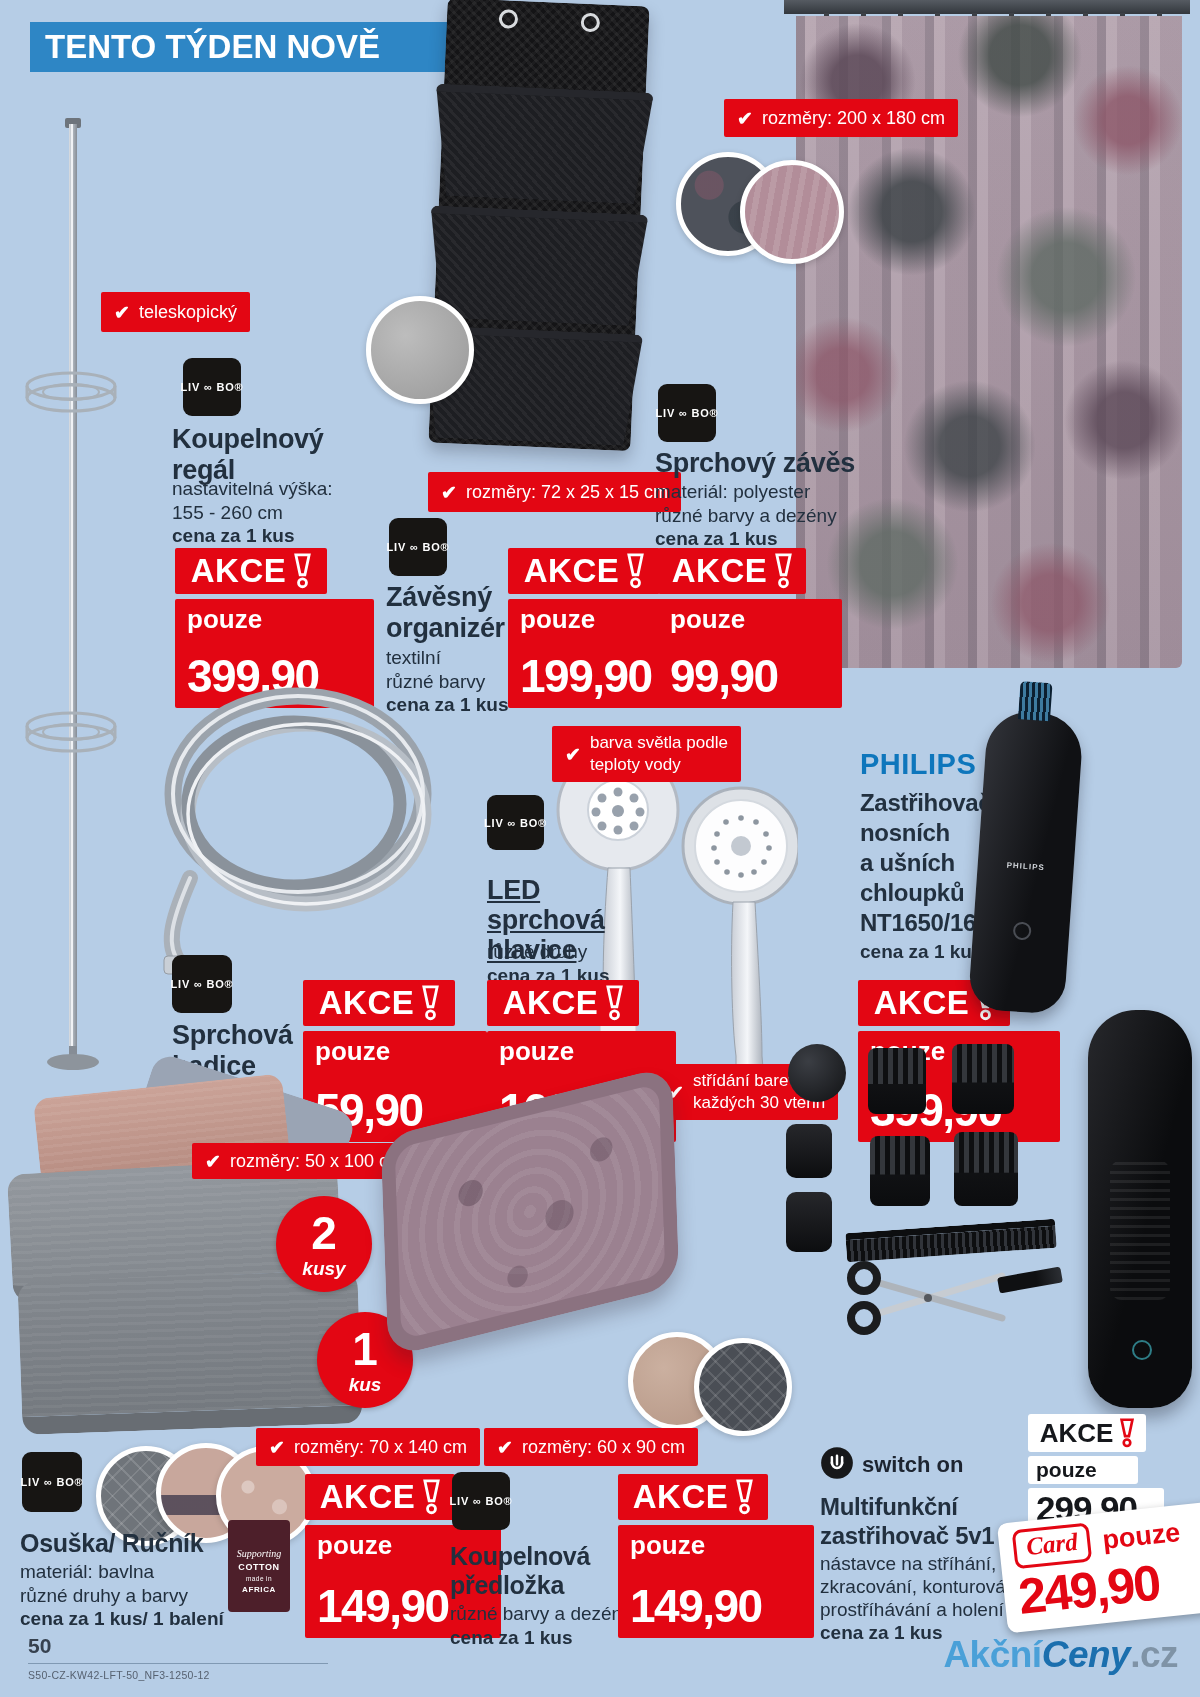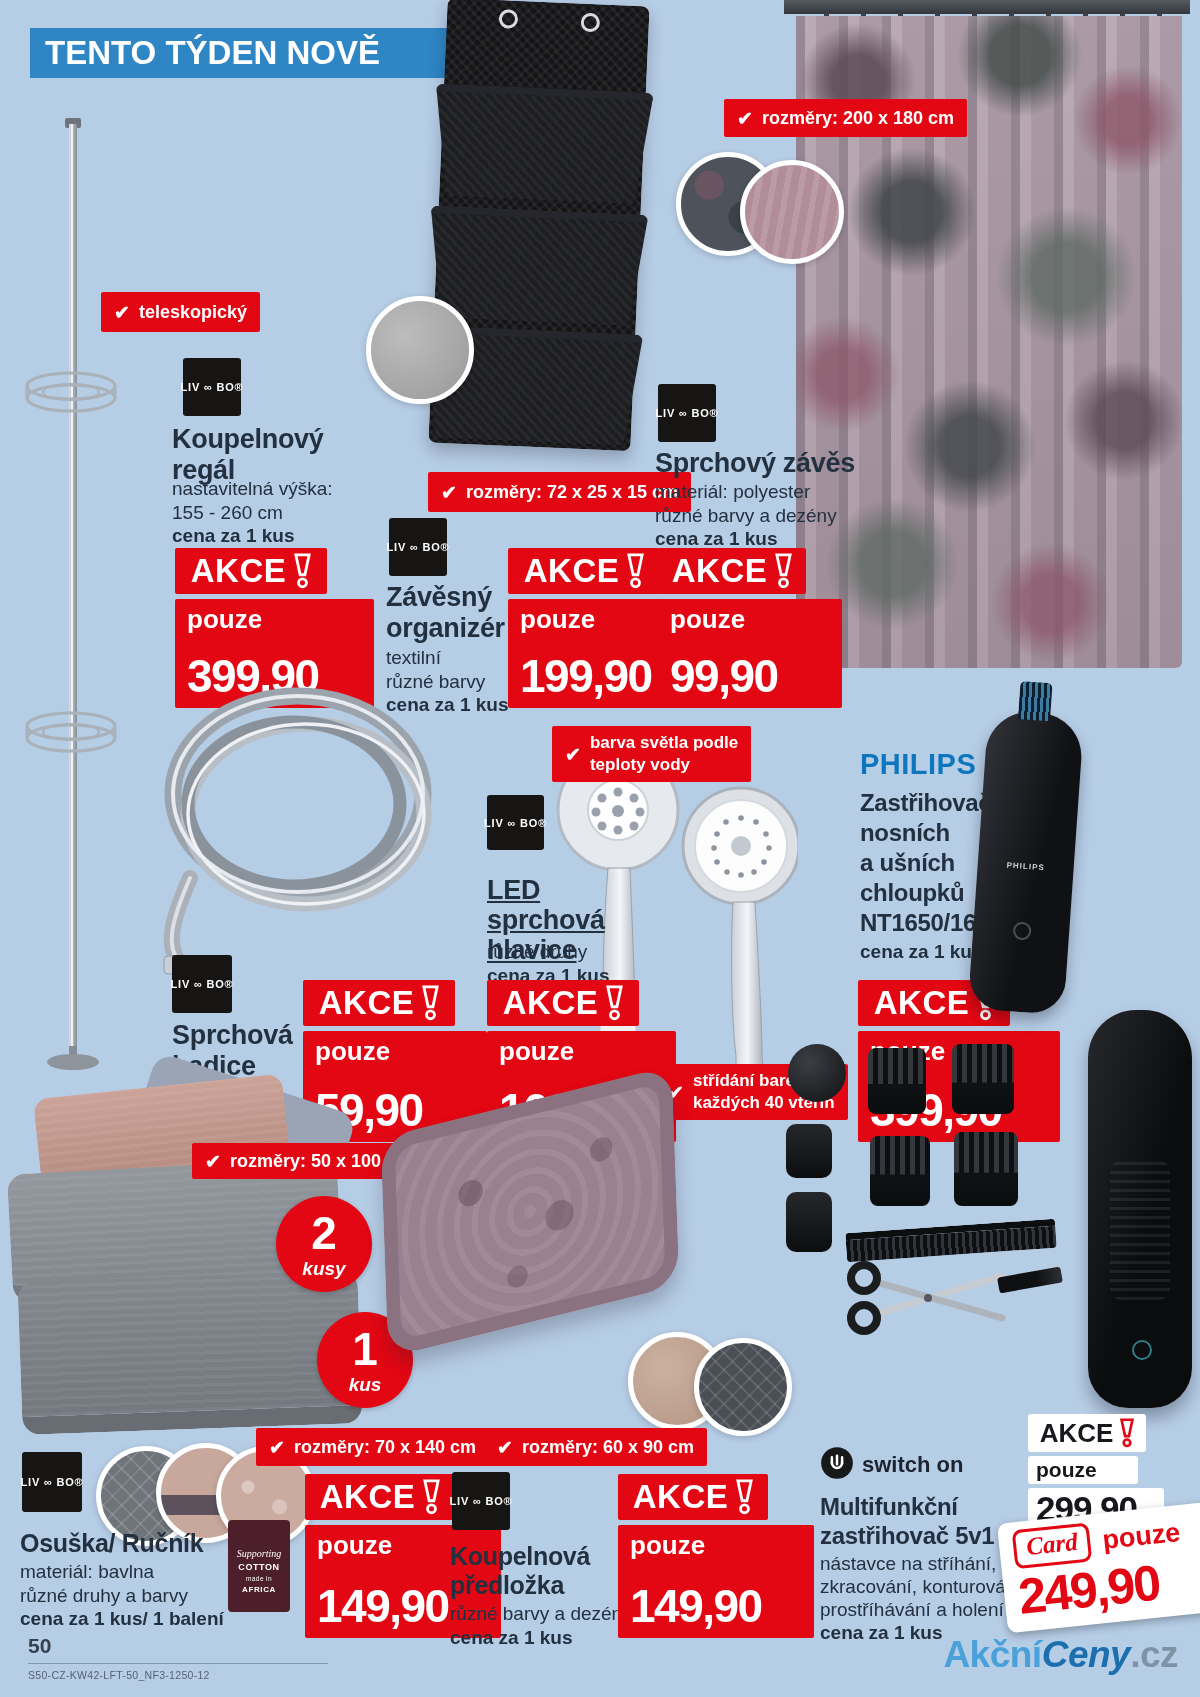--- a/index.html
+++ b/index.html
@@ -3,26 +3,26 @@
 <meta charset="utf-8">
 <style>
   :root{ --red:#e30613; --dark:#22303f; --blue:#2e86c5; }
   html,body{margin:0;padding:0;background:#dfe7f0;}
   .page{position:relative;width:1200px;height:1697px;background:#b6cde6;overflow:hidden;
         font-family:"Liberation Sans", sans-serif;color:var(--dark);}
   .abs{position:absolute;}
   
   .hband{position:absolute;display:flex;align-items:center;padding:0 15px;color:#fff;font-weight:800;white-space:nowrap;}
   
-  .liv{position:absolute;background:#171513;color:#fff;border-radius:3px;display:flex;align-items:center;justify-content:center;
+  .liv{position:absolute;background:#171513;color:#fff;border-radius:9px;display:flex;align-items:center;justify-content:center;
        font-size:11px;font-weight:700;letter-spacing:.8px;white-space:nowrap;text-align:center;}
   
   .rbadge{position:absolute;background:var(--red);color:#fff;display:flex;align-items:center;gap:9px;padding:0 13px;border-radius:2px;}
   .rbadge .chk{font-size:19px;font-weight:700;}
-  .rbadge .bt{font-size:18px;font-weight:700;white-space:nowrap;}
+  .rbadge .bt{font-size:18px;font-weight:400;white-space:nowrap;}
   .rbadge.ml{padding:6px 13px;}
   .rbadge.ml .bt{font-size:17px;line-height:1.3;}
   
   .titleblock{position:absolute;}
   .tline{font-size:27px;font-weight:800;line-height:31px;letter-spacing:-.3px;white-space:nowrap;color:var(--dark);}
   .detblock{position:absolute;}
   .drow{font-size:19px;line-height:23.5px;color:var(--dark);white-space:nowrap;}
   .drow.b{font-weight:800;}
   
   .akce{position:absolute;background:var(--red);color:#fff;display:flex;align-items:center;justify-content:center;gap:8px;border-radius:2px;}
@@ -52,21 +52,21 @@
   .cardprice{color:var(--red);font-size:50px;font-weight:800;letter-spacing:-2px;line-height:1;white-space:nowrap;}
   .cotton{position:absolute;background:#4d1f2a;color:#fff;border-radius:4px;display:flex;flex-direction:column;
           align-items:center;justify-content:center;gap:3px;text-align:center;}
   .philipsbrand{position:absolute;color:#0e76bc;font-size:29px;font-weight:800;letter-spacing:.5px;}
 </style>
 </head>
 <body>
 
 <div class="page">
 
-  <div class="hband" style="left:30px;top:28px;width:392px;height:50px;background:var(--blue);font-size:33px;">
+  <div class="hband" style="left:30px;top:22px;width:392px;height:50px;background:var(--blue);font-size:33px;">
     <span>TENTO TÝDEN NOVĚ</span>
   </div>
 
   <svg class="abs" style="left:25px;top:118px;" width="150" height="958" viewBox="0 0 150 958">
     <defs>
       <linearGradient id="poleg" x1="0" y1="0" x2="1" y2="0">
         <stop offset="0" stop-color="#d9dde2"></stop>
           <stop offset=".5" stop-color="#aeb5bd"></stop>
           <stop offset="1" stop-color="#868d96"></stop>
       </linearGradient>
@@ -318,21 +318,21 @@
     </svg>
   </div>
   <div class="pricebox" style="left:487px;top:1031px;width:165px;height:96px;">
     <div class="pouze">pouze</div>
     <div class="big">169,90</div>
   </div>
   <div class="rbadge ml" style="left:655px;top:1064px;">
     <span class="chk">✔</span>
     <span>
       <div class="bt">střídání barev</div>
-      <div class="bt">každých 40 vteřin</div>
+      <div class="bt">každých 30 vteřin</div>
     </span>
   </div>
 
   <div class="philipsbrand" style="left:860px;top:748px;">
     <span>PHILIPS</span>
   </div>
   <div class="titleblock" style="left:860px;top:788px;">
     <div class="tline" style="font-size:24px;line-height:30px">Zastřihovač</div>
     <div class="tline" style="font-size:24px;line-height:30px">nosních</div>
     <div class="tline" style="font-size:24px;line-height:30px">a ušních</div>

